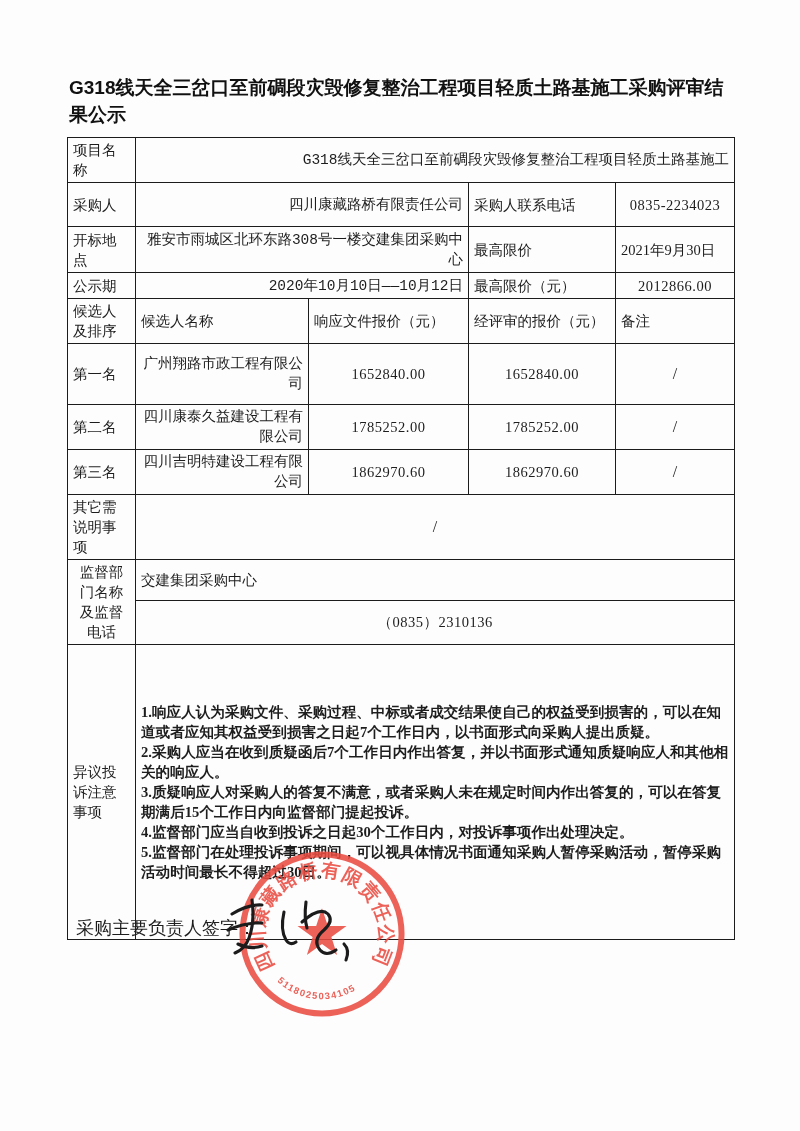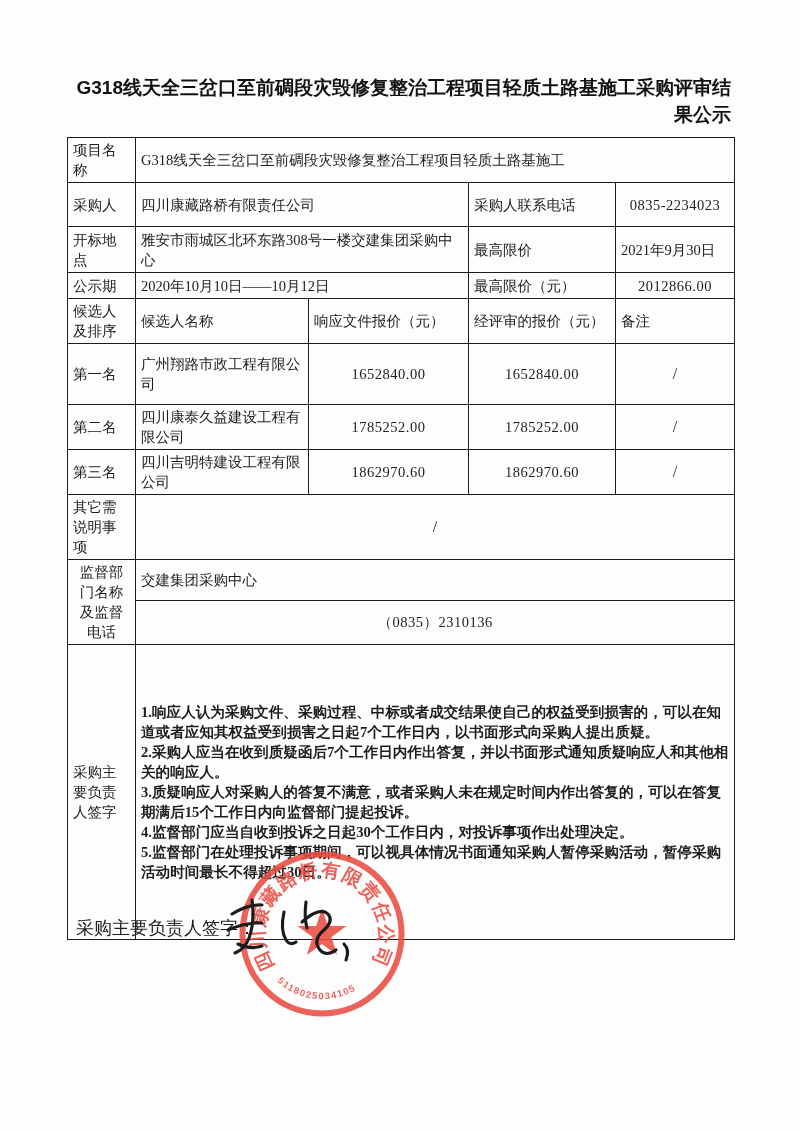--- a/index.html
+++ b/index.html
@@ -8,21 +8,21 @@
     width: 800px; height: 1131px;
     background: #fdfdfe;
     font-family: "Liberation Serif", "DejaVu Serif", serif;
     color: #1d1d1d;
     position: relative;
     overflow: hidden;
   }
   .page-title {
     position: absolute;
     top: 74px; left: 69px; width: 662px;
-    text-align: right;
+    text-align: left;
     font-family: "Liberation Sans", "DejaVu Sans", sans-serif;
     font-weight: bold;
     font-size: 19px;
     line-height: 27px;
     color: #111;
   }
   table.doc-table {
     position: absolute;
     left: 67px; top: 137px;
     width: 667px;
@@ -33,21 +33,21 @@
   }
   table.doc-table td {
     border: 1.6px solid #1c1c1c;
     padding: 2px 5px;
     vertical-align: middle;
     overflow: hidden;
     line-height: 20px;
   }
   td.lab { text-align: left; padding-left: 4px; }
   td.lab-c { text-align: center; padding-left: 2px; padding-right: 2px; }
-  td.val { text-align: left; padding-left: 7px; }
+  td.val { text-align: right; padding-left: 7px; font-family: Liberation Mono, monospace; }
   td.ctr { text-align: left; }
   td.num { text-align: center; letter-spacing: 0.5px; }
   td.slash { text-align: center; font-size: 16px; }
   td.notes-cell {
     vertical-align: top;
     padding: 57px 9px 8px 9px;
     line-height: 25px;
     font-size: 14.6px;
   }
   .note-line { margin: 0; font-weight: bold; }
@@ -151,21 +151,21 @@
       <td class="slash" colspan="4">/</td>
     </tr>
     <tr style="height:37px">
       <td class="lab-c" rowspan="2">监督部门名称及监督电话</td>
       <td class="ctr" colspan="4">交建集团采购中心</td>
     </tr>
     <tr style="height:40px">
       <td class="num" colspan="4">（0835）2310136</td>
     </tr>
     <tr style="height:295px">
-      <td class="lab">采购主要负责人签字</td>
+      <td class="lab">异议投诉注意事项</td>
       <td class="notes-cell" colspan="4">
         <p class="note-line">1.响应人认为采购文件、采购过程、中标或者成交结果使自己的权益受到损害的，可以在知道或者应知其权益受到损害之日起7个工作日内，以书面形式向采购人提出质疑。</p>
         <p class="note-line">2.采购人应当在收到质疑函后7个工作日内作出答复，并以书面形式通知质疑响应人和其他相关的响应人。</p>
         <p class="note-line">3.质疑响应人对采购人的答复不满意，或者采购人未在规定时间内作出答复的，可以在答复期满后15个工作日内向监督部门提起投诉。</p>
         <p class="note-line">4.监督部门应当自收到投诉之日起30个工作日内，对投诉事项作出处理决定。</p>
         <p class="note-line">5.监督部门在处理投诉事项期间，可以视具体情况书面通知采购人暂停采购活动，暂停采购活动时间最长不得超过30日。</p>
       </td>
     </tr>
   </tbody>
 </table>

